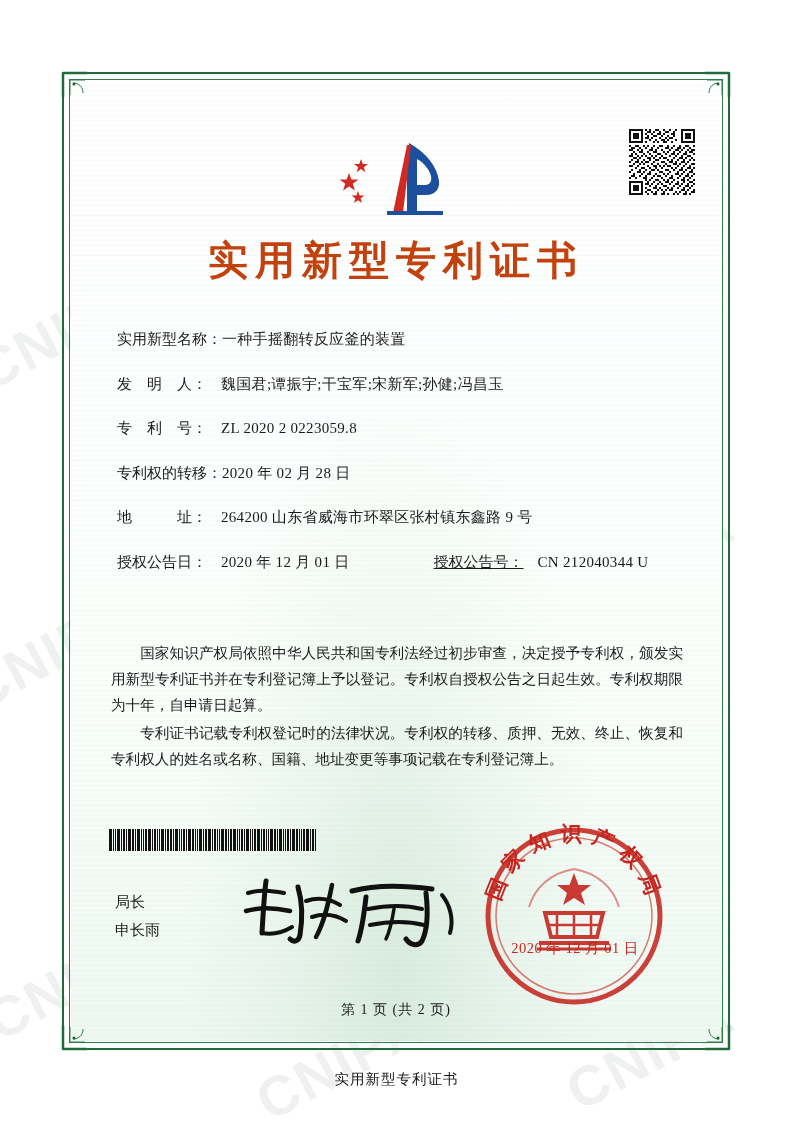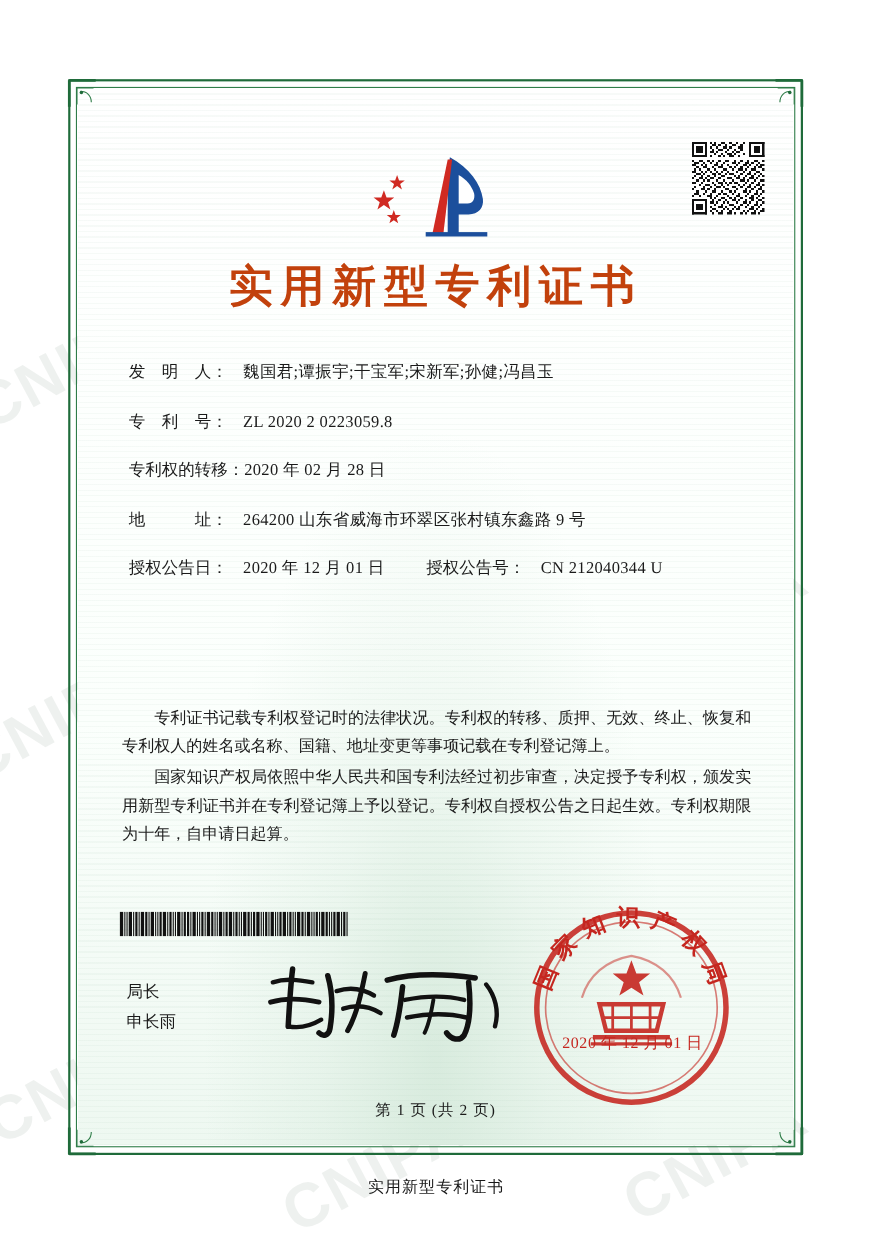--- a/index.html
+++ b/index.html
@@ -141,21 +141,22 @@
   }
   .field-label {
     display: inline-block;
     min-width: 104px;
     letter-spacing: 0px;
   }
   .field-value {
     letter-spacing: 0.3px;
   }
   .field-row .second-label {
-    margin-left: 38px;
+    margin-left: 84px;
+    text-decoration: underline;
   }
 
   
   .paras {
     position: absolute;
     left: 40px;
     right: 38px;
     top: 560px;
     font-size: 14.6px;
     line-height: 1.78;
@@ -607,20 +608,24 @@
 
         <path d="M62,76 L76,8 L80,8 L72,76 Z" fill="#d02a22"></path>
         <rect x="56" y="74" width="56" height="4" fill="#1c4f9c"></rect>
       </svg>
     </div>
 
     <div class="cert-title">实用新型专利证书</div>
 
     <div class="fields">
       <div class="field-row">
+        <span class="field-label">实用新型名称：</span>
+        <span class="field-value">一种手摇翻转反应釜的装置</span>
+      </div>
+      <div class="field-row">
         <span class="field-label">发　明　人：</span>
         <span class="field-value">魏国君;谭振宇;干宝军;宋新军;孙健;冯昌玉</span>
       </div>
       <div class="field-row">
         <span class="field-label">专　利　号：</span>
         <span class="field-value">ZL 2020 2 0223059.8</span>
       </div>
       <div class="field-row">
         <span class="field-label">专利权的转移：</span>
         <span class="field-value">2020 年 02 月 28 日</span>
@@ -631,22 +636,22 @@
       </div>
       <div class="field-row">
         <span class="field-label">授权公告日：</span>
         <span class="field-value">2020 年 12 月 01 日</span>
         <span class="field-label second-label">授权公告号：</span>
         <span class="field-value">CN 212040344 U</span>
       </div>
     </div>
 
     <div class="paras">
+      <p>国家知识产权局依照中华人民共和国专利法经过初步审查，决定授予专利权，颁发实用新型专利证书并在专利登记簿上予以登记。专利权自授权公告之日起生效。专利权期限为十年，自申请日起算。</p>
       <p>专利证书记载专利权登记时的法律状况。专利权的转移、质押、无效、终止、恢复和专利权人的姓名或名称、国籍、地址变更等事项记载在专利登记簿上。</p>
-      <p>国家知识产权局依照中华人民共和国专利法经过初步审查，决定授予专利权，颁发实用新型专利证书并在专利登记簿上予以登记。专利权自授权公告之日起生效。专利权期限为十年，自申请日起算。</p>
     </div>
 
     <div class="barcode">
       <i style="width:3px"></i>
         <i style="width:1px"></i>
         <i style="width:1px"></i>
         <i style="width:3px"></i>
       <i style="width:1px"></i>
         <i style="width:2px"></i>
         <i style="width:1px"></i>

